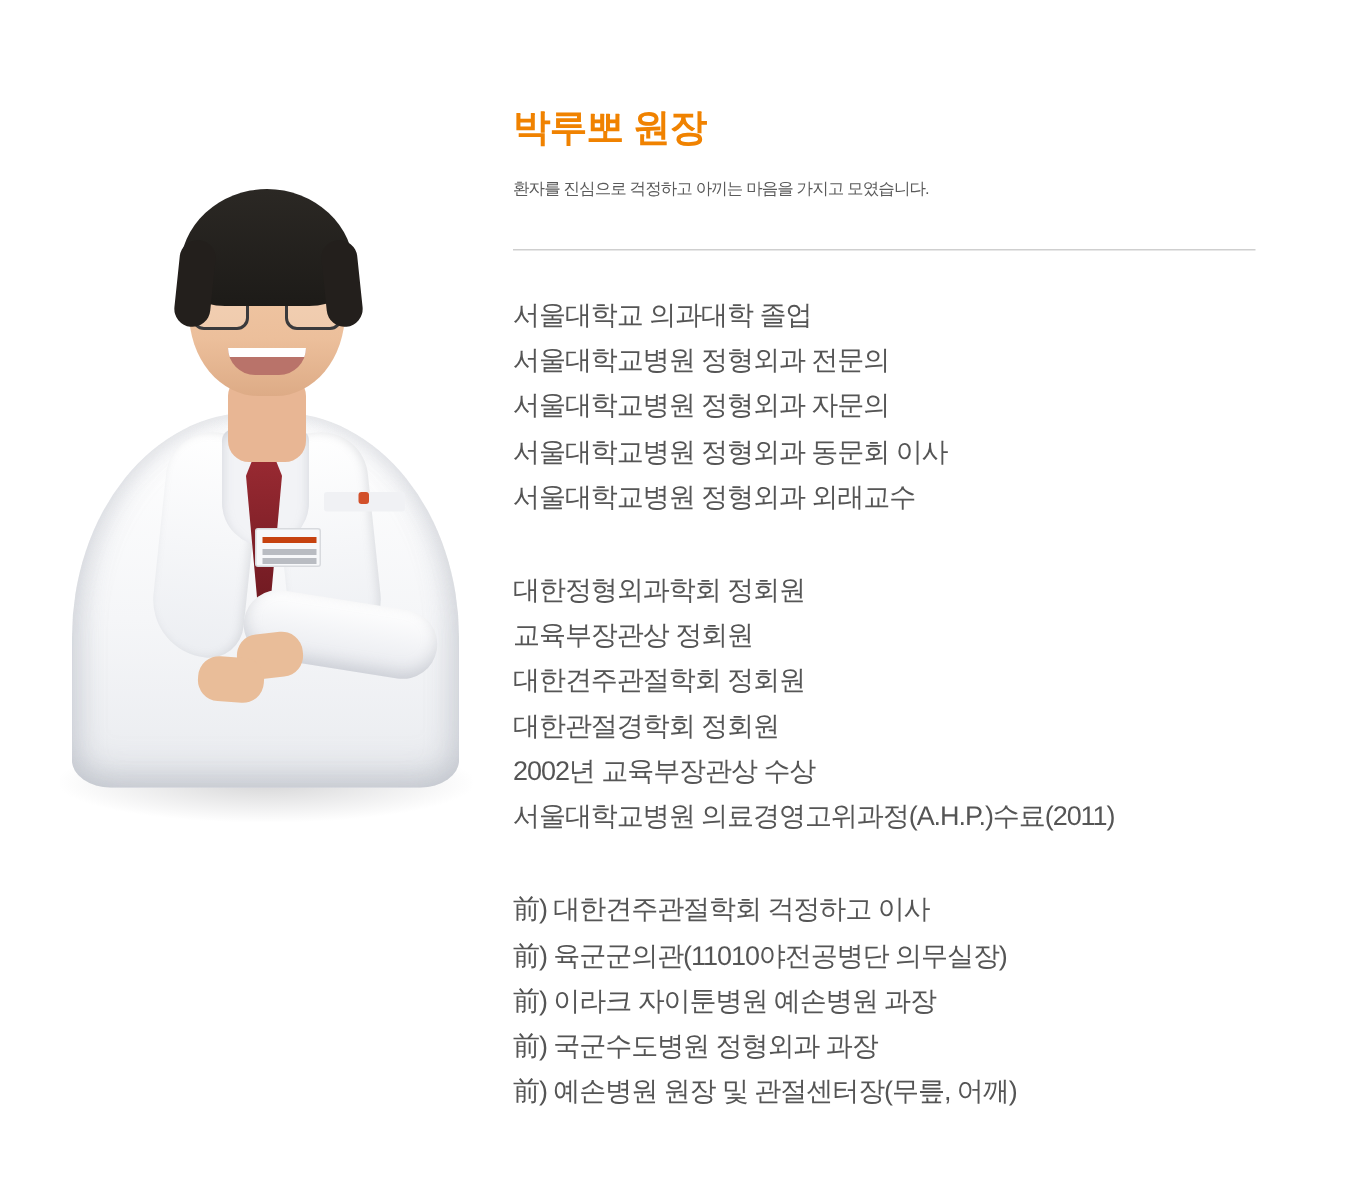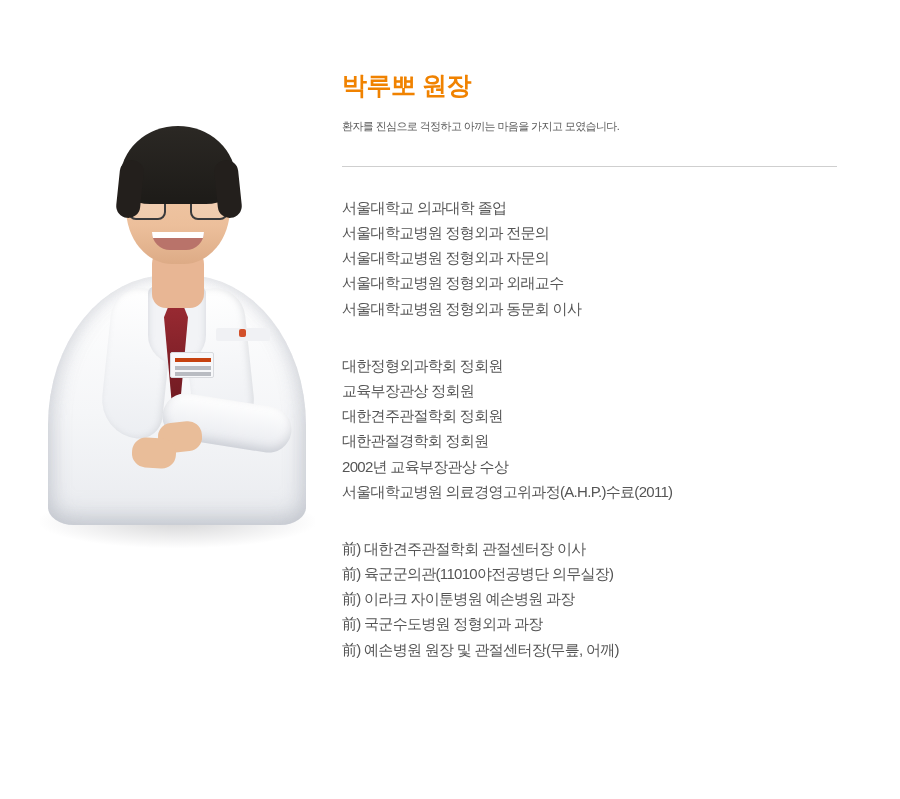--- a/index.html
+++ b/index.html
@@ -264,21 +264,21 @@
     margin: 30px 0 28px 0;
     width: 495px;
   }
   .cred-group {
     margin: 0 0 32px 0;
     padding: 0;
     list-style: none;
   }
   .cred-group:last-child { margin-bottom: 0; }
   .cred-group li {
-    font-size: 15px;
+    font-size: 18px;
     line-height: 1.68;
     color: #555555;
     letter-spacing: -0.7px;
     white-space: nowrap;
   }
 </style>
 </head>
 <body>
 
 <div class="profile-wrap">
@@ -314,34 +314,34 @@
   <div class="info-col">
     <h2 class="doctor-name">박루뽀 원장</h2>
     <p class="doctor-tagline">환자를 진심으로 걱정하고 아끼는 마음을 가지고 모였습니다.</p>
 
     <div class="divider"></div>
 
     <ul class="cred-group">
       <li>서울대학교 의과대학 졸업</li>
       <li>서울대학교병원 정형외과 전문의</li>
       <li>서울대학교병원 정형외과 자문의</li>
+      <li>서울대학교병원 정형외과 동문회 이사</li>
       <li>서울대학교병원 정형외과 외래교수</li>
-      <li>서울대학교병원 정형외과 동문회 이사</li>
     </ul>
 
     <ul class="cred-group">
       <li>대한정형외과학회 정회원</li>
       <li>교육부장관상 정회원</li>
       <li>대한견주관절학회 정회원</li>
       <li>대한관절경학회 정회원</li>
       <li>2002년 교육부장관상 수상</li>
       <li>서울대학교병원 의료경영고위과정(A.H.P.)수료(2011)</li>
     </ul>
 
     <ul class="cred-group">
-      <li>前) 대한견주관절학회 관절센터장 이사</li>
+      <li>前) 대한견주관절학회 걱정하고 이사</li>
       <li>前) 육군군의관(11010야전공병단 의무실장)</li>
       <li>前) 이라크 자이툰병원 예손병원 과장</li>
       <li>前) 국군수도병원 정형외과 과장</li>
       <li>前) 예손병원 원장 및 관절센터장(무릎, 어깨)</li>
     </ul>
   </div>
 </div>
 
 </body></html>

